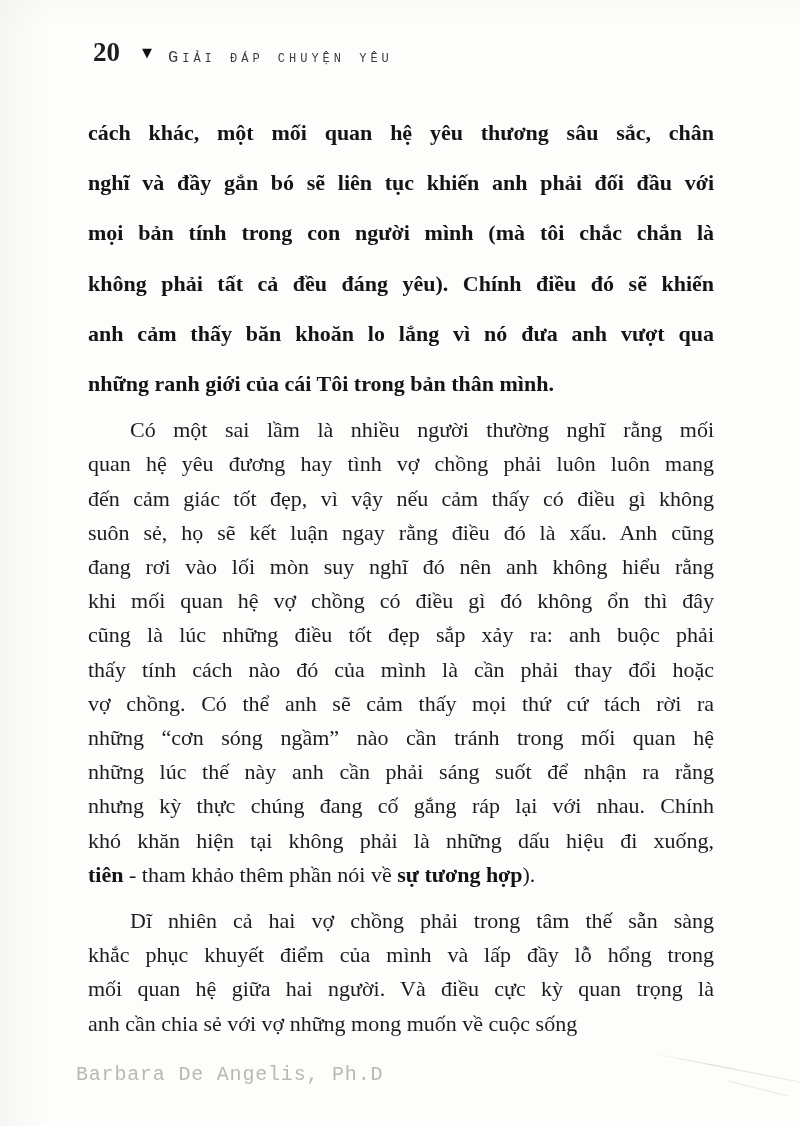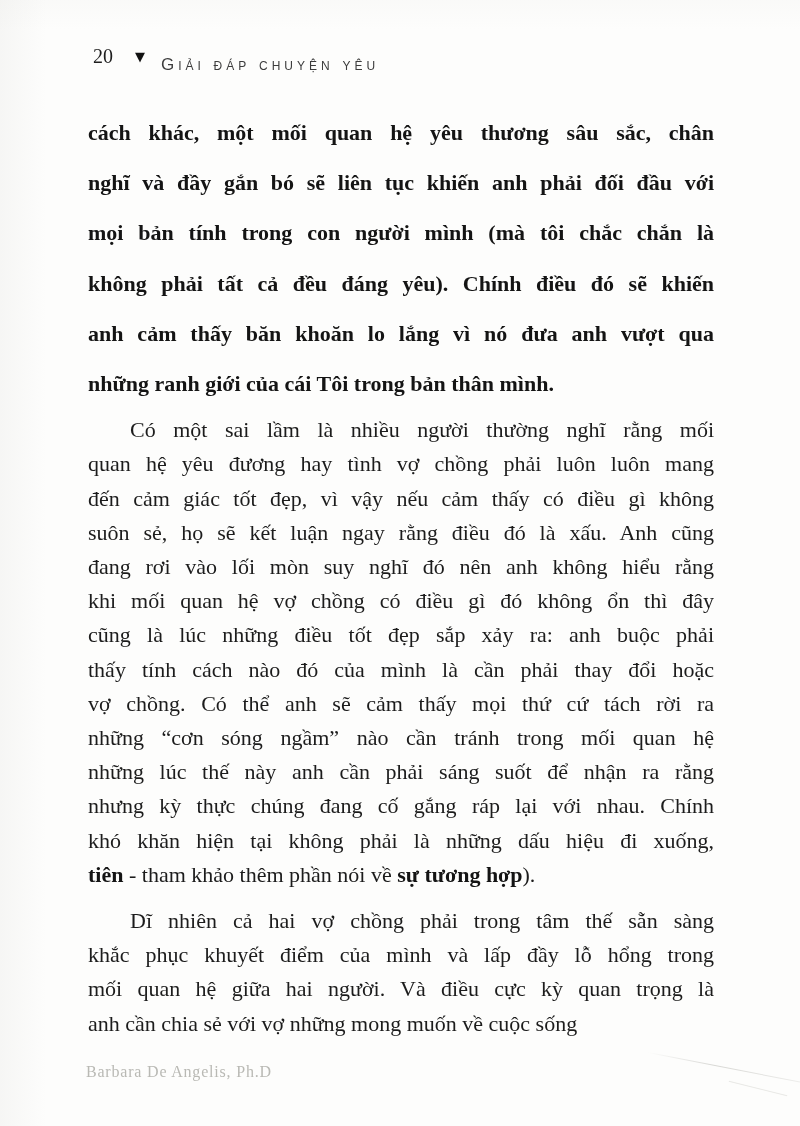--- a/index.html
+++ b/index.html
@@ -16,47 +16,48 @@
       linear-gradient(90deg, rgba(225,225,222,0.25) 0px, rgba(255,255,255,0) 46px),
       linear-gradient(180deg, rgba(235,235,232,0.18) 0px, rgba(255,255,255,0) 30px),
       #fdfdfc;
   }
   .header {
     position: absolute; top: 36px; left: 93px;
     display: flex; align-items: center;
     color: #2e2e2e;
   }
   .page-number {
-    font-size: 20px; line-height: 24px; color: #1e1e1e;
+    font-size: 27px; line-height: 24px; color: #1e1e1e;
     font-family: "Liberation Serif", "DejaVu Serif", serif;
+    font-weight: bold;
   }
   .marker {
     font-size: 13px; color: #111; margin: 2px 16px 0 22px;
     font-family: "DejaVu Sans", sans-serif;
   }
   .running-title {
-    font-family: Liberation Sans, sans-serif;
+    font-family: Liberation Mono, monospace;
     font-variant: small-caps;
     font-size: 17px; letter-spacing: 4px; color: #3c3c3c;
-    margin-top: 19px;
+    margin-top: 12px;
   }
   .body-text {
     position: absolute; top: 100px; left: 88px; width: 626px;
     font-size: 22px; line-height: 34.2px; color: #1c1c1c;
   }
   .para + .para { margin-top: 12px; }
   .para.bold .line { font-weight: 700; color: #141414; margin-top: 16px; }
   .line { text-align: left; white-space: normal; }
   .line.fill { text-align: justify; text-align-last: justify; }
   .line.indent { text-indent: 42px; }
   .b { font-weight: 700; color: #141414; }
   .footer {
-    position: absolute; top: 1063px; left: 86px;
-    font-size: 16px; letter-spacing: 0.8px; color: #b9b9b4;
-    font-family: Liberation Serif, serif;
+    position: absolute; top: 1063px; left: 76px;
+    font-size: 20px; letter-spacing: 0.8px; color: #b9b9b4;
+    font-family: Liberation Mono, monospace;
   }
   .scan-line-1 {
     position: absolute; top: 1052px; left: 648px; width: 170px; height: 1px;
     background: linear-gradient(90deg, rgba(170,170,164,0) 0%, rgba(170,170,164,0.45) 40%, rgba(170,170,164,0.15) 100%);
     transform: rotate(11deg); transform-origin: left center;
   }
   .scan-line-2 {
     position: absolute; top: 1088px; left: 728px; width: 60px; height: 1px;
     background: rgba(185,185,180,0.3);
     transform: rotate(14deg);

